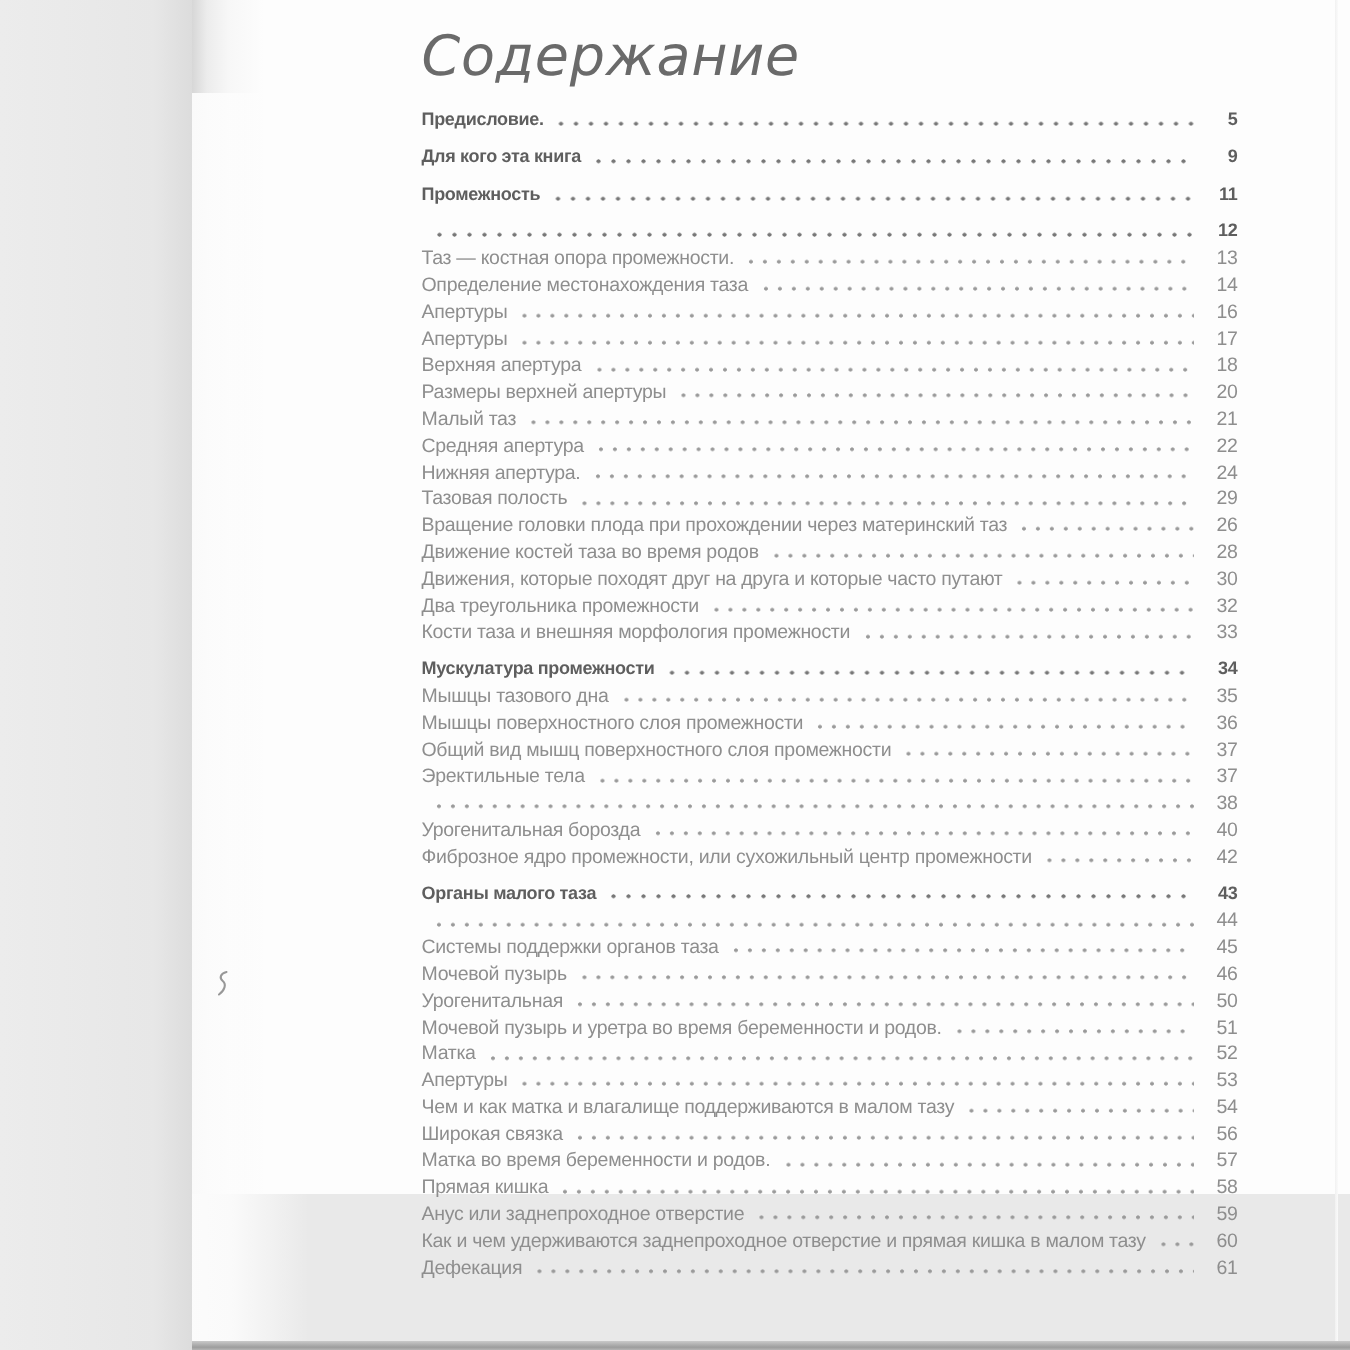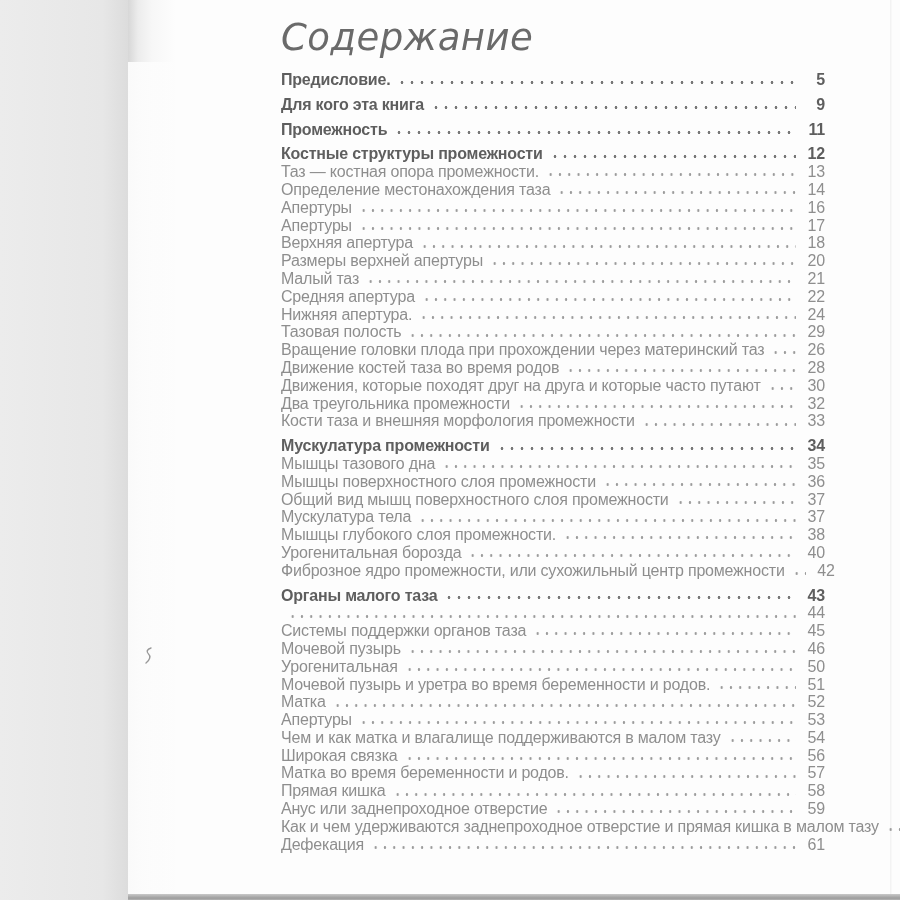--- a/index.html
+++ b/index.html
@@ -5,21 +5,21 @@
   html, body {
     margin: 0; padding: 0;
     width: 900px; height: 900px;
     overflow: hidden;
     background: var(--backdrop, #e9e9e9);
     font-family: "Liberation Sans", sans-serif;
   }
   .stage { position: relative; width: 900px; height: 900px; }
 
   .page {
-    position: absolute; left: 128px; top: 0; width: 772px; height: 900px;
+    position: absolute; left: 128px; top: 0; width: 772px; height: 796px;
     background: linear-gradient(to right,
       #d7d7d7 0px, #ececec 10px, #f7f7f7 24px, var(--page-bg, #fdfdfd) 48px, var(--page-bg, #fdfdfd) 100%);
   }
   .page-right-edge {
     position: absolute; left: 762px; top: 0; width: 2px; height: 894px;
     background: linear-gradient(to right, #f1f1f1, #fafafa);
   }
   .table-edge {
     position: absolute; left: 128px; top: 894px; width: 772px; height: 6px;
     background: linear-gradient(to bottom, #c9c9c9 0%, #9d9d9d 70%, #b5b5b5 100%);
@@ -43,28 +43,28 @@
     white-space: nowrap;
   }
 
   .toc { position: absolute; left: 0; top: 71px; width: 544px; }
 
   .toc-row {
     display: flex;
     align-items: baseline;
     height: 17.8px;
     line-height: 17.8px;
-    font-size: 16px;
+    font-size: 13px;
     letter-spacing: -0.2px;
     color: var(--text-regular, #8e8e8e);
   }
   .toc-row.gap { margin-top: 7px; }
   .toc-row.bold {
     font-weight: 700;
-    font-size: 16px;
+    font-size: 12px;
     color: var(--text-bold, #5e5e5e);
   }
   .toc-label { white-space: nowrap; flex: 0 0 auto; }
   .toc-leader {
     flex: 1 1 0;
     min-width: 14px;
     align-self: stretch;
     margin: 0 5px 0 7px;
     background-image: radial-gradient(circle, var(--dots, #9a9a9a) 1.05px, rgba(0,0,0,0) 1.45px);
     background-size: 9.3px 3px;
@@ -112,21 +112,20 @@
     <span class="toc-label">Для кого эта книга</span>
     <span class="toc-leader"></span>
     <span class="toc-page">9</span>
   </div>
           <div class="toc-row bold gap">
     <span class="toc-label">Промежность</span>
     <span class="toc-leader"></span>
     <span class="toc-page">11</span>
   </div>
           <div class="toc-row bold gap">
-    <span class="toc-label">Костные структуры промежности</span>
     <span class="toc-leader"></span>
     <span class="toc-page">12</span>
   </div>
           <div class="toc-row">
     <span class="toc-label">Таз — костная опора промежности.</span>
     <span class="toc-leader"></span>
     <span class="toc-page">13</span>
   </div>
           <div class="toc-row">
     <span class="toc-label">Определение местонахождения таза</span>
@@ -212,26 +211,25 @@
     <span class="toc-label">Мышцы поверхностного слоя промежности</span>
     <span class="toc-leader"></span>
     <span class="toc-page">36</span>
   </div>
           <div class="toc-row">
     <span class="toc-label">Общий вид мышц поверхностного слоя промежности</span>
     <span class="toc-leader"></span>
     <span class="toc-page">37</span>
   </div>
           <div class="toc-row">
-    <span class="toc-label">Мускулатура тела</span>
+    <span class="toc-label">Эректильные тела</span>
     <span class="toc-leader"></span>
     <span class="toc-page">37</span>
   </div>
           <div class="toc-row">
-    <span class="toc-label">Мышцы глубокого слоя промежности.</span>
     <span class="toc-leader"></span>
     <span class="toc-page">38</span>
   </div>
           <div class="toc-row">
     <span class="toc-label">Урогенитальная борозда</span>
     <span class="toc-leader"></span>
     <span class="toc-page">40</span>
   </div>
           <div class="toc-row">
     <span class="toc-label">Фиброзное ядро промежности, или сухожильный центр промежности</span>

